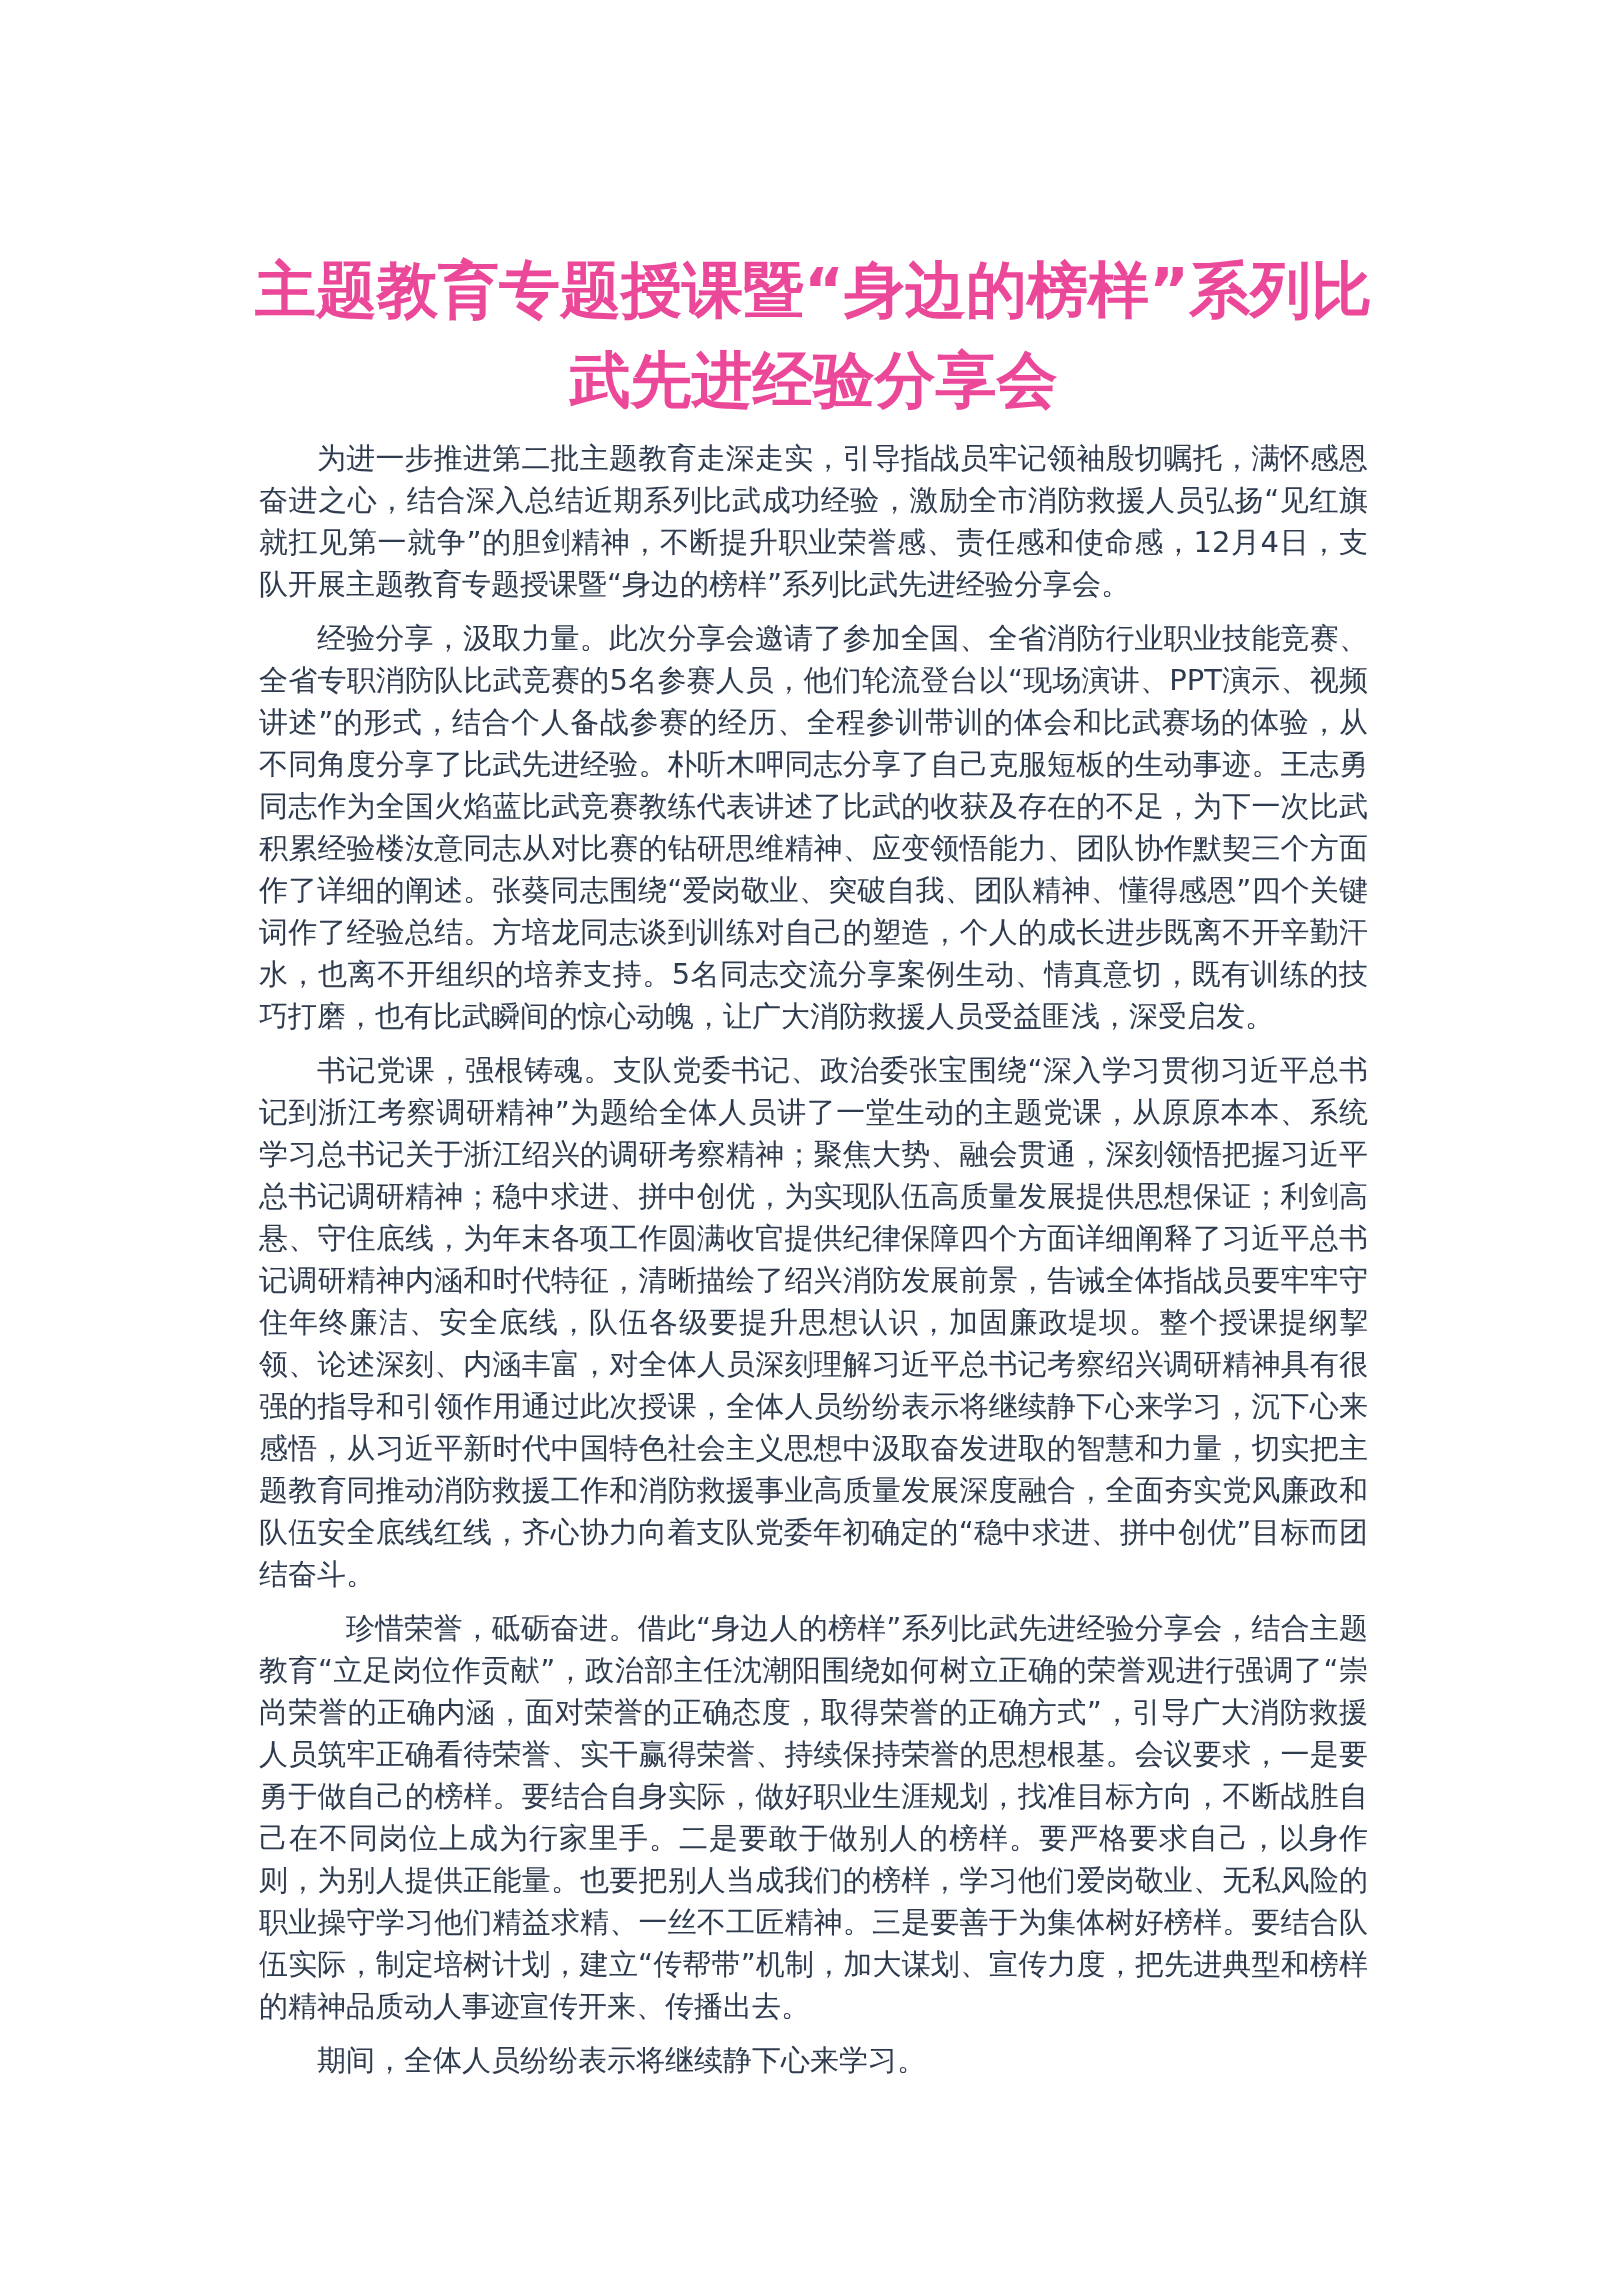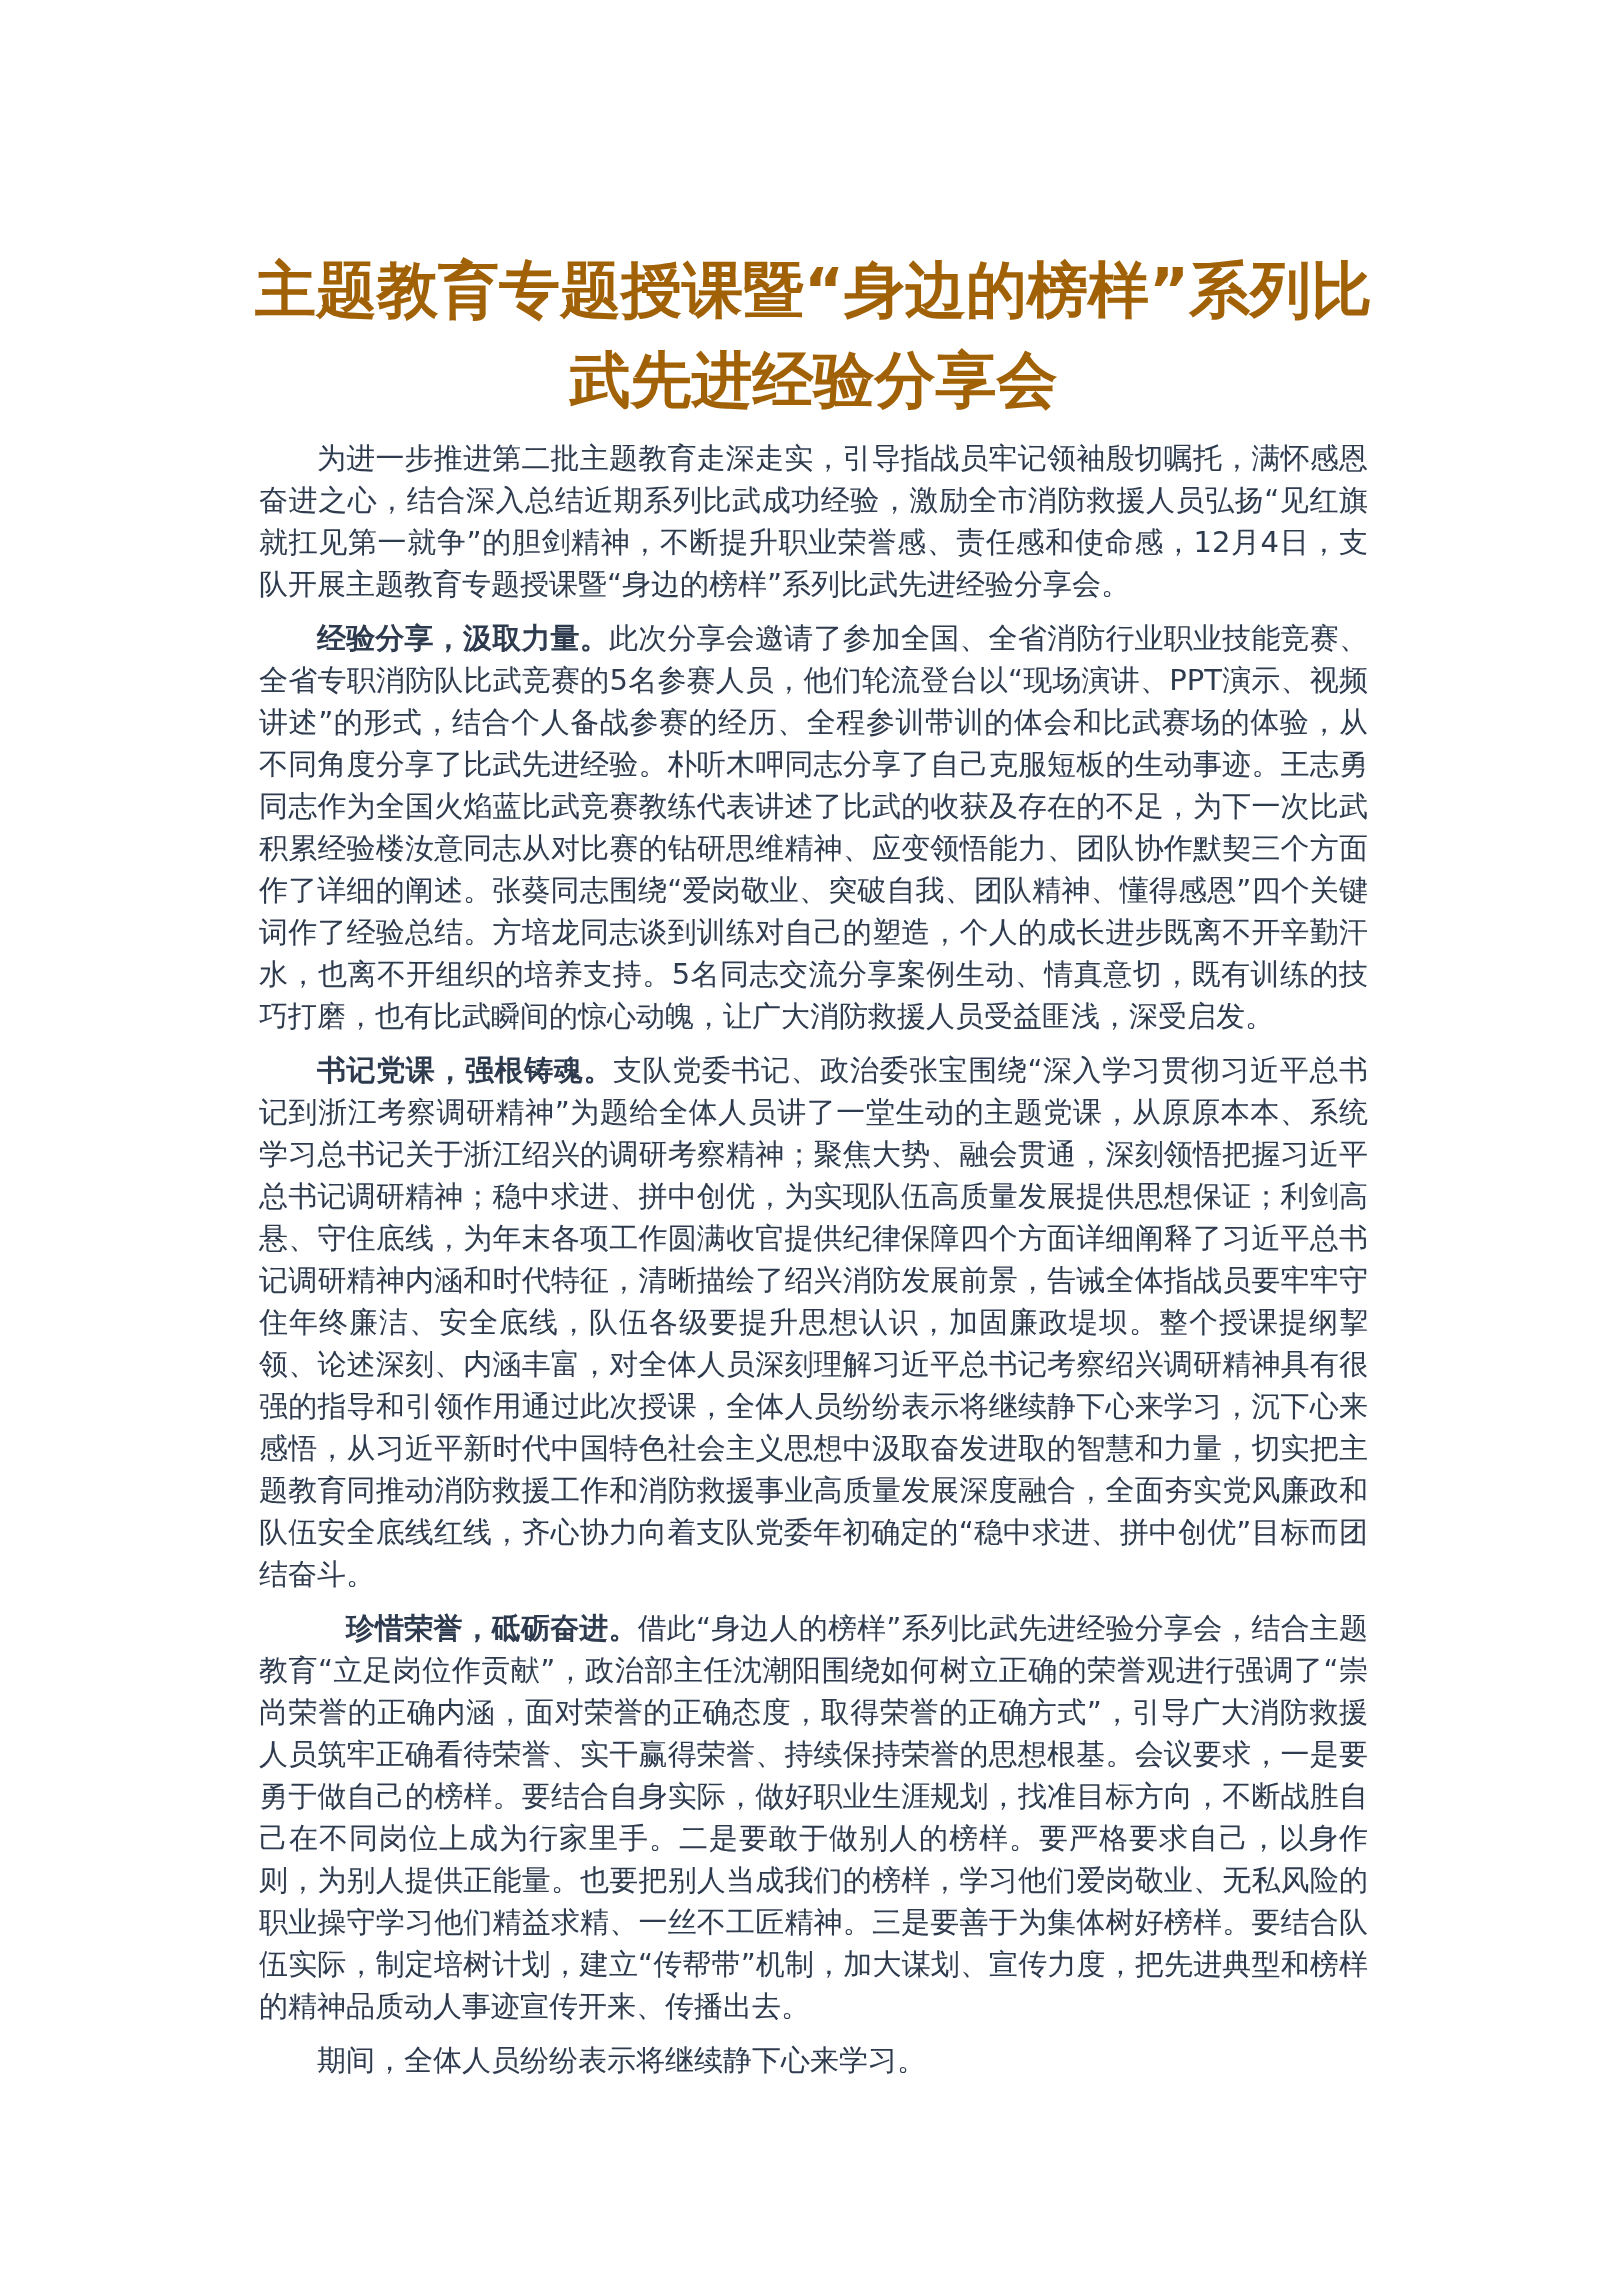--- a/index.html
+++ b/index.html
@@ -3,31 +3,31 @@
 <meta charset="utf-8">
 <style>
   html, body { margin: 0; padding: 0; background: #ffffff; }
   body { width: 1621px; height: 2293px; position: relative; overflow: hidden; }
   .page {
     position: absolute; left: 247px; top: 245px; width: 1133px;
     color: #2e3b4e;
     font-family: "DejaVu Sans", "Liberation Sans", sans-serif;
   }
   .title {
-    text-align: center; font-weight: bold; color: #a16207;
+    text-align: center; font-weight: bold; color: #ec4899;
     font-size: 61px; line-height: 90px; margin: 0 0 0 0;
     letter-spacing: 0px;
   }
   .para {
     font-size: 29px; line-height: 42px; margin: 12px;
     text-align: justify; text-align-last: left;
     text-indent: 2em; word-break: break-all;
   }
   .para.indent-wide { text-indent: 3em; }
-  .lead { font-weight: bold; }
+  .lead { font-weight: normal; }
 </style>
 </head>
 <body>
 
 <div class="page">
   <h1 class="title">主题教育专题授课暨“身边的榜样”系列比武先进经验分享会</h1>
 
   <p class="para">
     <span>为进一步推进第二批主题教育走深走实，引导指战员牢记领袖殷切嘱托，满怀感恩奋进之心，结合深入总结近期系列比武成功经验，激励全市消防救援人员弘扬“见红旗就扛见第一就争”的胆剑精神，不断提升职业荣誉感、责任感和使命感，12月4日，支队开展主题教育专题授课暨“身边的榜样”系列比武先进经验分享会。</span>
   </p>

